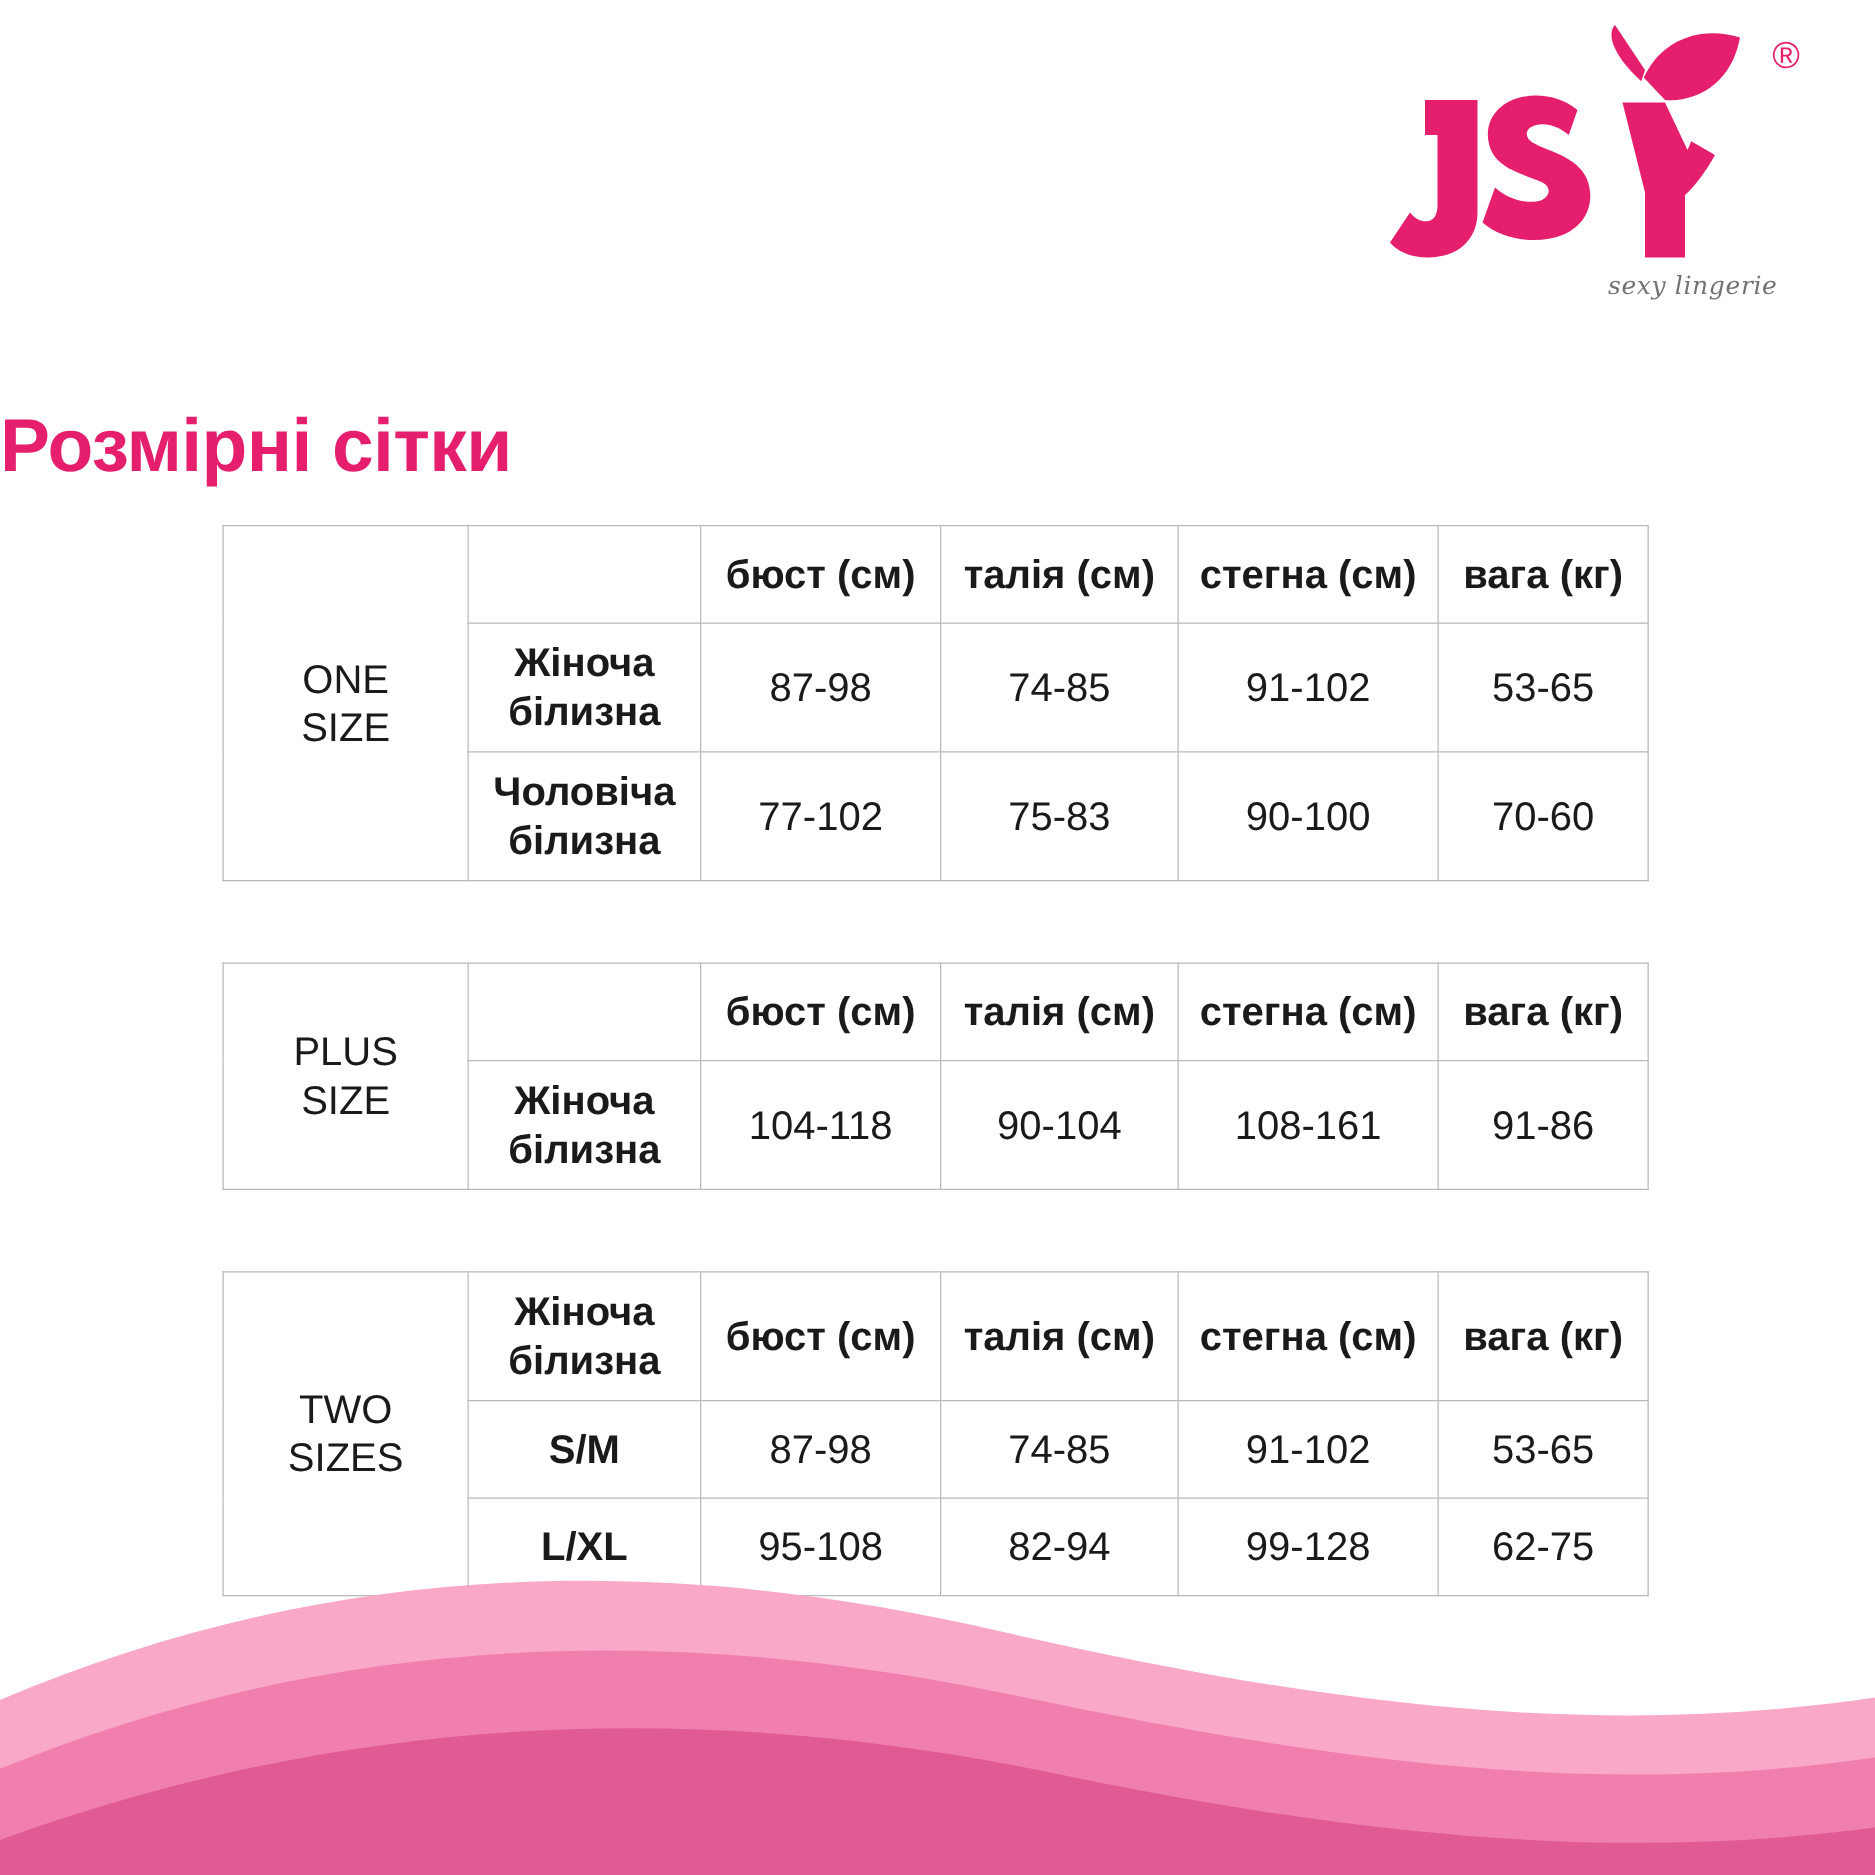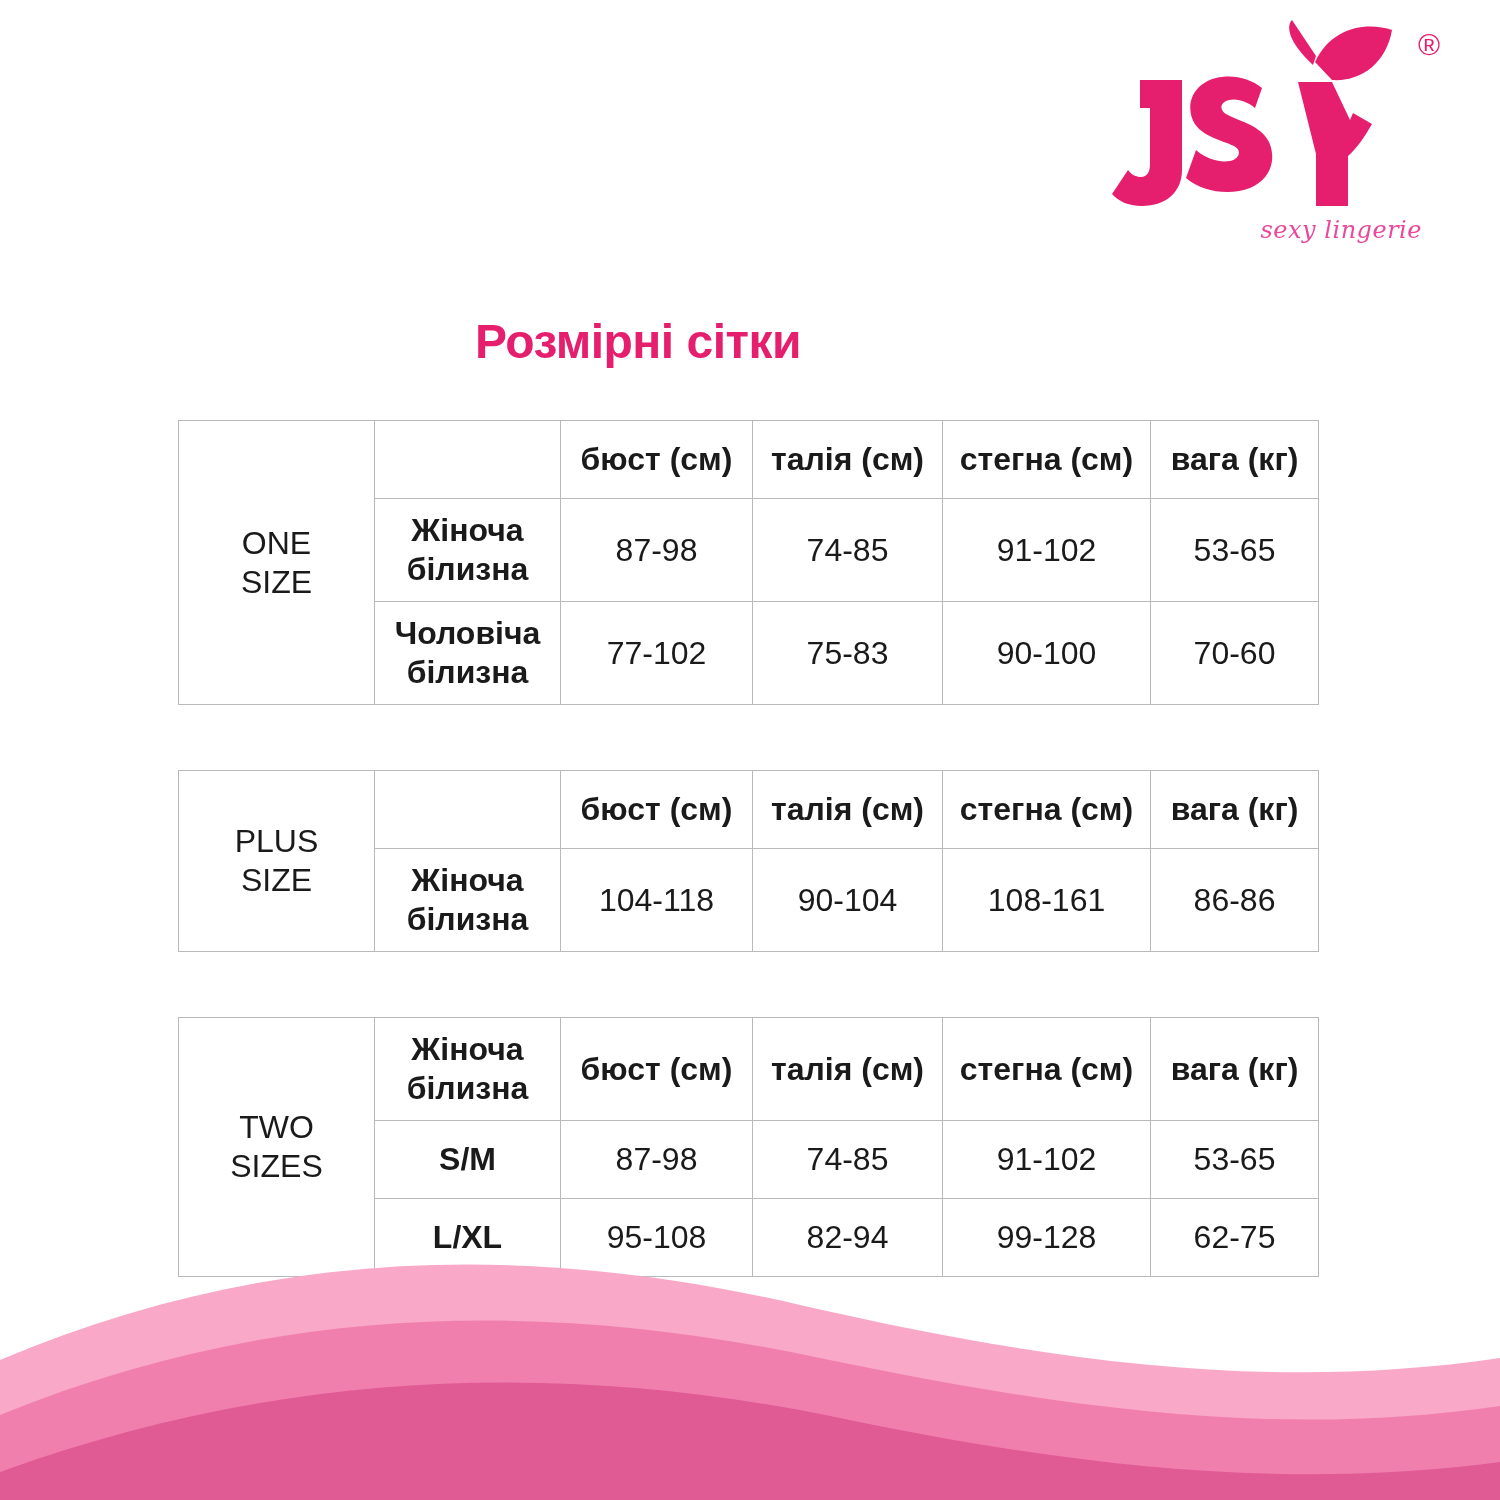--- a/index.html
+++ b/index.html
@@ -29,41 +29,41 @@
     height: 190px;
   }
   .logo-tagline {
     position: absolute;
     top: 196px;
     right: 18px;
     width: 300px;
     text-align: right;
     font-family: "DejaVu Serif", serif;
     font-style: italic;
-    font-size: 24px;
-    color: #ec4899;
+    font-size: 20px;
+    color: #737373;
     letter-spacing: 0.5px;
   }
   .reg-mark {
     position: absolute;
     top: 8px;
     right: 0px;
     font-size: 30px;
     color: #e51f6e;
     font-family: "Liberation Sans", sans-serif;
   }
 
   
   .page-title {
     position: absolute;
     top: 282px;
     left: 0;
     width: 1276px;
-    text-align: center;
-    font-size: 48px;
+    text-align: left;
+    font-size: 60px;
     font-weight: bold;
     color: #e51f6e;
     letter-spacing: -0.5px;
   }
 
   
   .tables-wrap {
     position: absolute;
     top: 420px;
     left: 178px;
@@ -179,21 +179,21 @@
         <td class="col-head c-bust">бюст (см)</td>
         <td class="col-head c-waist">талія (см)</td>
         <td class="col-head c-hips">стегна (см)</td>
         <td class="col-head c-weight">вага (кг)</td>
       </tr>
       <tr>
         <td class="row-head">Жіноча<br>білизна</td>
         <td>104-118</td>
         <td>90-104</td>
         <td>108-161</td>
-        <td>86-86</td>
+        <td>91-86</td>
       </tr>
     </tbody>
   </table>
 
   <table class="size-table">
     <tbody>
       <tr>
         <td class="group-label" rowspan="3">TWO<br>SIZES</td>
         <td class="row-head">Жіноча<br>білизна</td>
         <td class="col-head c-bust">бюст (см)</td>

